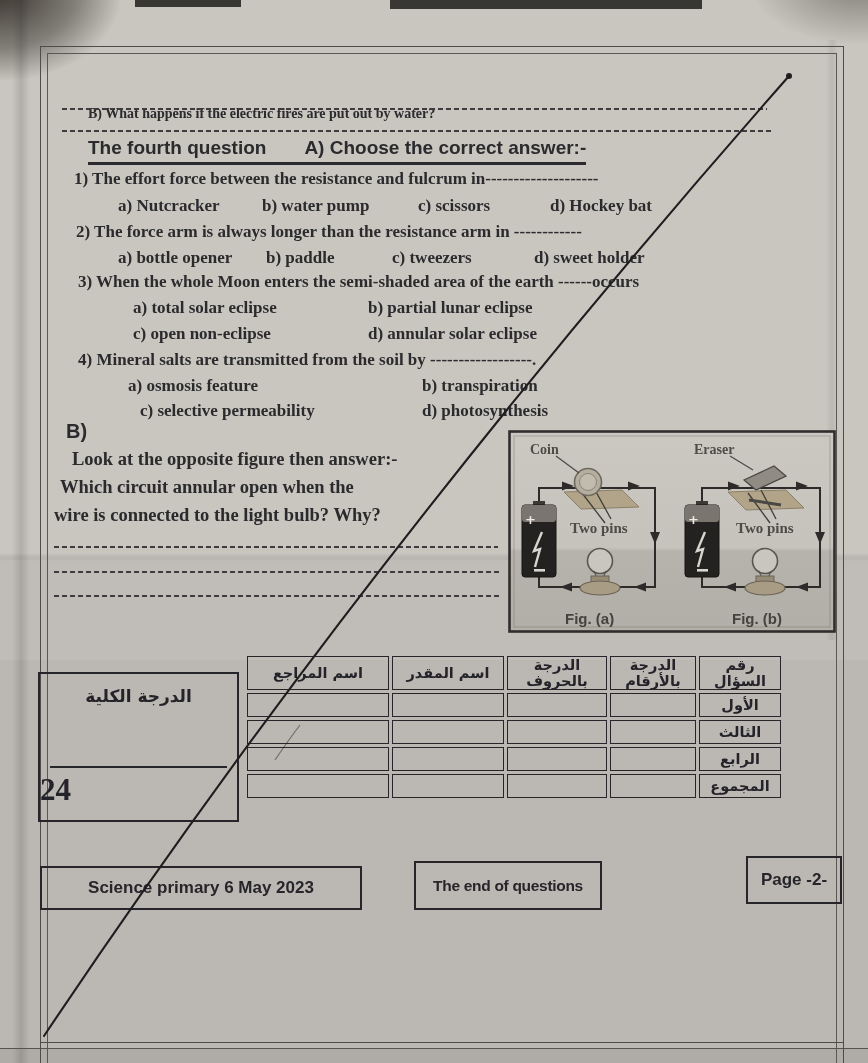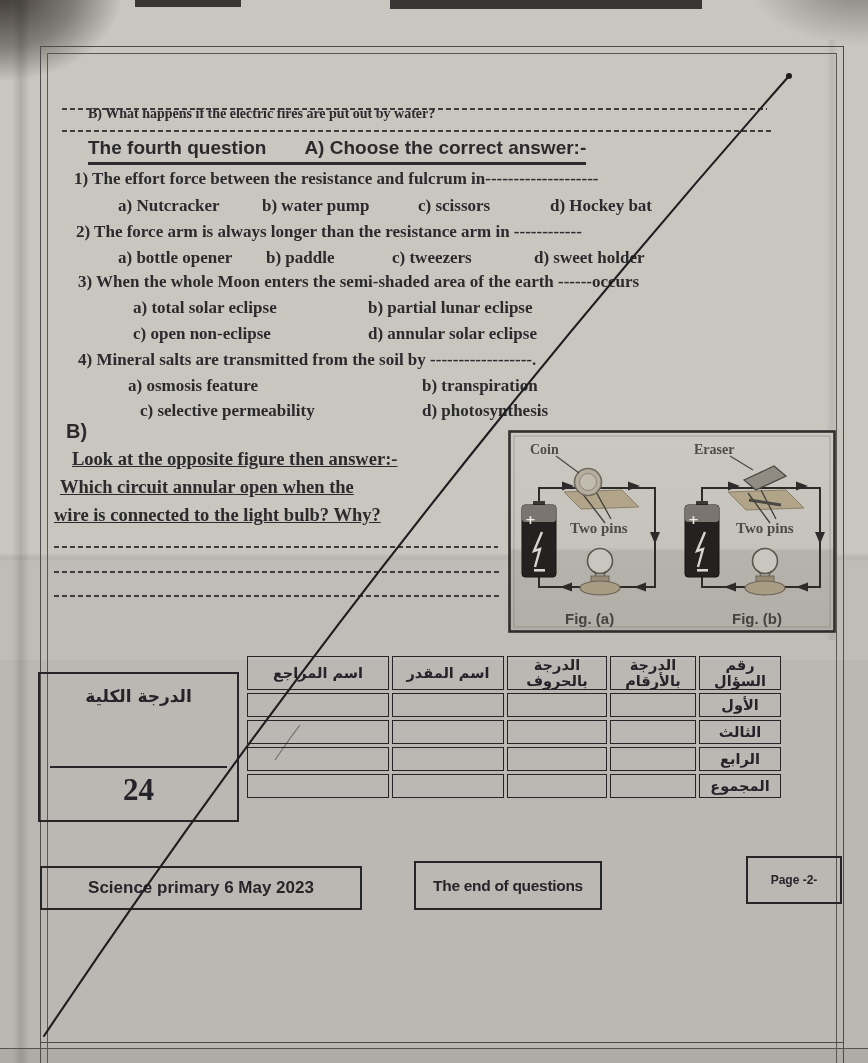--- a/index.html
+++ b/index.html
@@ -27,21 +27,21 @@
     border-left:1.6px solid #4e4c48;border-top:1.6px solid #4e4c48;border-right:1.6px solid #4e4c48;}
   .frame-inner{position:absolute;left:47px;top:53px;width:788px;height:1010px;
     border-left:1.2px solid #5a5853;border-top:1.2px solid #5a5853;border-right:1.2px solid #5a5853;}
   .frame-bottom{position:absolute;left:40px;top:1042px;width:803px;height:0;border-top:1.6px solid #4e4c48;}
 
   
   .t{position:absolute;font-family:"Liberation Serif",serif;font-weight:bold;color:#2b2b2e;white-space:nowrap;}
   .sz-top{font-size:14px;margin-top:40px;}
   .sz-q{font-size:17px;}
   .sz-o{font-size:17px;}
-  .sz-b{font-size:18.5px;text-decoration:underline;}
+  .sz-b{font-size:18.5px;}
   .sans{font-family:"Liberation Sans",sans-serif;}
   .heading{position:absolute;left:88px;top:137px;font-family:"Liberation Sans",sans-serif;
     font-weight:bold;font-size:19px;color:#2b2b2e;border-bottom:3px solid #2b2b2e;padding-bottom:3px;white-space:nowrap;}
   .heading .gap{display:inline-block;width:38px;}
 
   .dash{position:absolute;height:2.4px;
     background:repeating-linear-gradient(90deg,#3c3c3f 0 5px, rgba(0,0,0,0) 5px 8px);}
 
   
   .figure-box{position:absolute;left:508px;top:430px;width:328px;height:203px;}
@@ -52,28 +52,28 @@
   .gtable td{border:1.7px solid #26252a;padding:0 6px;font-family:"DejaVu Sans",sans-serif;
     font-weight:bold;color:#242329;font-size:14.5px;text-align:center;vertical-align:middle;}
   .gtable .hdr td{height:28px;}
   .gtable .r td{height:22px;}
   .gtable td.empty{}
 
   .total-box{position:absolute;left:38px;top:672px;width:197px;height:146px;border:2.6px solid #26252a;}
   .total-box .lbl{position:absolute;left:14px;right:14px;top:12px;text-align:center;
     font-family:"DejaVu Sans",sans-serif;font-weight:bold;font-size:17px;color:#242329;}
   .total-box .rule{position:absolute;left:10px;right:10px;top:92px;border-top:2.2px solid #26252a;}
-  .total-box .val{position:absolute;left:0;right:0;top:98px;text-align:center;
+  .total-box .val{position:absolute;left:0;right:0;top:98px;text-align:left;
     font-family:"Liberation Serif",serif;font-weight:bold;font-size:31px;color:#242329;}
 
   .footer-box{position:absolute;border:2.4px solid #26252a;display:flex;align-items:center;justify-content:center;
     font-family:"Liberation Sans",sans-serif;font-weight:bold;color:#26252a;}
   .fb-exam{left:40px;top:866px;width:318px;height:40px;font-size:17px;}
   .fb-end{left:414px;top:861px;width:184px;height:45px;font-size:15.5px;letter-spacing:-0.3px;}
-  .fb-page{left:746px;top:856px;width:92px;height:44px;font-size:12px;}
+  .fb-page{left:746px;top:856px;width:92px;height:44px;font-size:17px;}
 
   .pen{position:absolute;left:0;top:0;pointer-events:none;}
 </style>
 </head>
 <body>
 
 <div id="stage">
 
   <div class="shadow-tl"></div>
   <div class="shadow-tr"></div>

